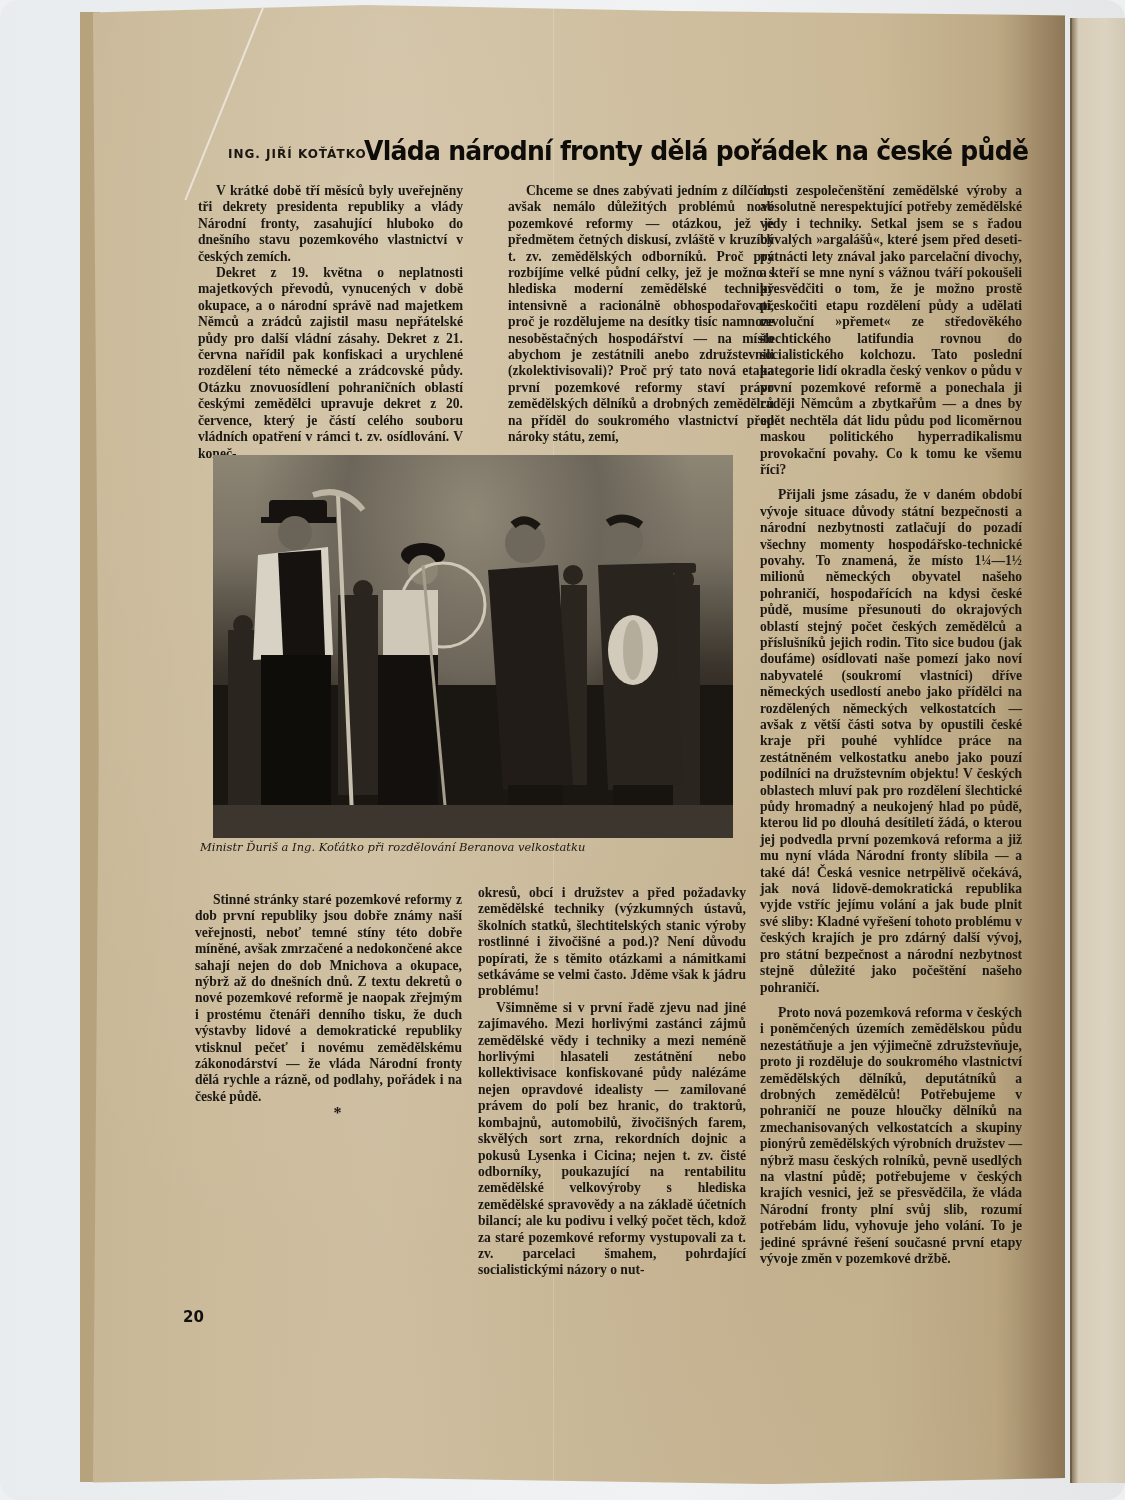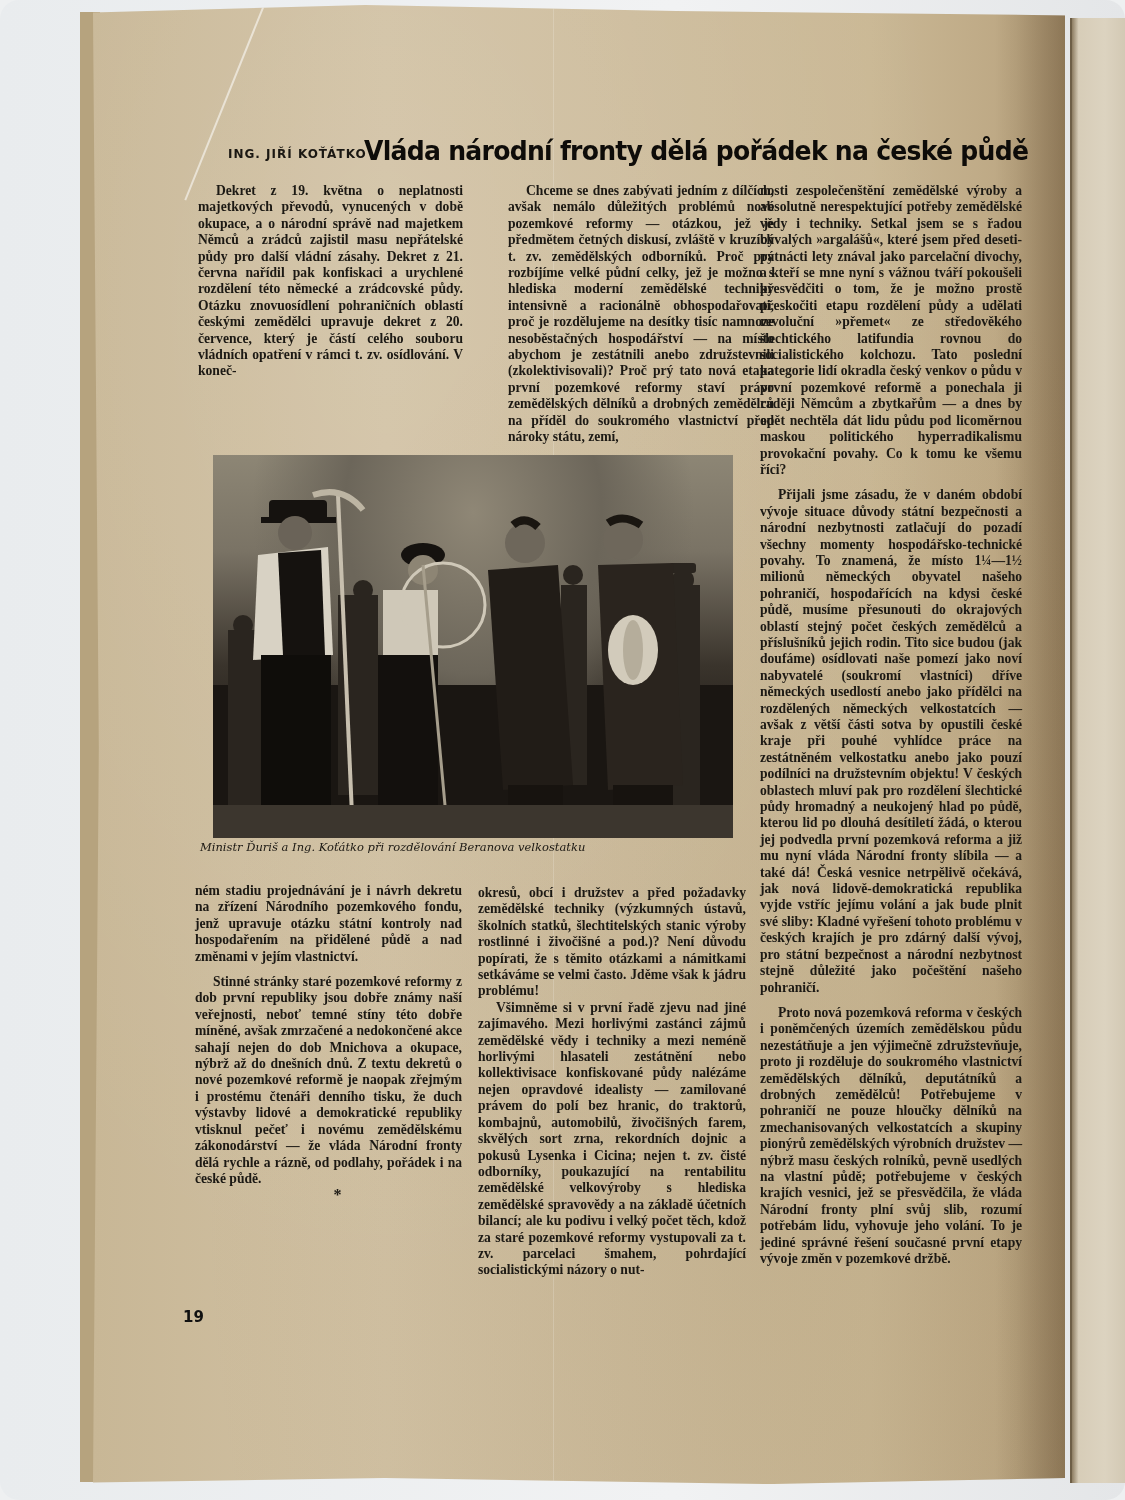--- a/index.html
+++ b/index.html
@@ -184,20 +184,21 @@
     <div class="vertical-crease"></div>
     <div class="gutter-shadow"></div>
   </div>
 
   <div class="header">
     <span class="byline">ING. JIŘÍ KOŤÁTKO</span>
     <span class="headline">Vláda národní fronty dělá pořádek na české půdě</span>
   </div>
 
   <div class="col c1">
+    <p>V krátké době tří měsíců byly uveřejněny tři dekrety presidenta republiky a vlády Národní fronty, zasahující hluboko do dnešního stavu pozemkového vlastnictví v českých zemích.</p>
     <p>Dekret z 19. května o neplatnosti majetkových převodů, vynucených v době okupace, a o národní správě nad majetkem Němců a zrádců zajistil masu nepřátelské půdy pro další vládní zásahy. Dekret z 21. června nařídil pak konfiskaci a urychlené rozdělení této německé a zrádcovské půdy. Otázku znovuosídlení pohraničních oblastí českými zemědělci upravuje dekret z 20. července, který je částí celého souboru vládních opatření v rámci t. zv. osídlování. V koneč-</p>
   </div>
 
   <div class="col c2">
     <p>Chceme se dnes zabývati jedním z dílčích, avšak nemálo důležitých problémů nové pozemkové reformy — otázkou, jež je předmětem četných diskusí, zvláště v kruzích t. zv. zemědělských odborníků. Proč prý rozbíjíme velké půdní celky, jež je možno s hlediska moderní zemědělské techniky intensivně a racionálně obhospodařovati, proč je rozdělujeme na desítky tisíc namnoze nesoběstačných hospodářství — na místo abychom je zestátnili anebo združstevnili (zkolektivisovali)? Proč prý tato nová etapa první pozemkové reformy staví právo zemědělských dělníků a drobných zemědělců na příděl do soukromého vlastnictví před nároky státu, zemí,</p>
   </div>
 
   <div class="col c3">
     <p class="cont">nosti zespolečenštění zemědělské výroby a absolutně nerespektující potřeby zemědělské vědy i techniky. Setkal jsem se s řadou bývalých »argalášů«, které jsem před deseti- patnácti lety znával jako parcelační divochy, a kteří se mne nyní s vážnou tváří pokoušeli přesvědčiti o tom, že je možno prostě přeskočiti etapu rozdělení půdy a udělati revoluční »přemet« ze středověkého šlechtického latifundia rovnou do socialistického kolchozu. Tato poslední kategorie lidí okradla český venkov o půdu v první pozemkové reformě a ponechala ji raději Němcům a zbytkařům — a dnes by opět nechtěla dát lidu půdu pod licoměrnou maskou politického hyperradikalismu provokační povahy. Co k tomu ke všemu říci?</p>
     <p class="gap">Přijali jsme zásadu, že v daném období vývoje situace důvody státní bezpečnosti a národní nezbytnosti zatlačují do pozadí všechny momenty hospodářsko-technické povahy. To znamená, že místo 1¼—1½ milionů německých obyvatel našeho pohraničí, hospodařících na kdysi české půdě, musíme přesunouti do okrajových oblastí stejný počet českých zemědělců a příslušníků jejich rodin. Tito sice budou (jak doufáme) osídlovati naše pomezí jako noví nabyvatelé (soukromí vlastníci) dříve německých usedlostí anebo jako přídělci na rozdělených německých velkostatcích — avšak z větší části sotva by opustili české kraje při pouhé vyhlídce práce na zestátněném velkostatku anebo jako pouzí podílníci na družstevním objektu! V českých oblastech mluví pak pro rozdělení šlechtické půdy hromadný a neukojený hlad po půdě, kterou lid po dlouhá desítiletí žádá, o kterou jej podvedla první pozemková reforma a již mu nyní vláda Národní fronty slíbila — a také dá! Česká vesnice netrpělivě očekává, jak nová lidově-demokratická republika vyjde vstříc jejímu volání a jak bude plnit své sliby: Kladné vyřešení tohoto problému v českých krajích je pro zdárný další vývoj, pro státní bezpečnost a národní nezbytnost stejně důležité jako počeštění našeho pohraničí.</p>
@@ -249,24 +250,23 @@
       <ellipse cx="420" cy="195" rx="25" ry="35" fill="#d2cbbb"></ellipse>
       <ellipse cx="420" cy="195" rx="10" ry="30" fill="#b5ad9b"></ellipse>
       <rect x="400" y="330" width="60" height="35" fill="#17130f"></rect>
 
       <rect x="0" y="350" width="520" height="33" fill="#3c362e"></rect>
     </svg>
   </div>
   <div class="caption">Ministr Ďuriš a Ing. Koťátko při rozdělování Beranova velkostatku</div>
 
   <div class="col c1b">
-    <p class="cont">ném stadiu projednávání je i návrh dekretu na zřízení Národního pozemkového fondu, jenž upravuje otázku státní kontroly nad hospodařením na přidělené půdě a nad změnami v jejím vlastnictví.</p>
     <p class="gap">Stinné stránky staré pozemkové reformy z dob první republiky jsou dobře známy naší veřejnosti, neboť temné stíny této dobře míněné, avšak zmrzačené a nedokončené akce sahají nejen do dob Mnichova a okupace, nýbrž až do dnešních dnů. Z textu dekretů o nové pozemkové reformě je naopak zřejmým i prostému čtenáři denního tisku, že duch výstavby lidové a demokratické republiky vtisknul pečeť i novému zemědělskému zákonodárství — že vláda Národní fronty dělá rychle a rázně, od podlahy, pořádek i na české půdě.</p>
     <p class="asterisk">*</p>
   </div>
 
   <div class="col c2b">
     <p class="cont">okresů, obcí i družstev a před požadavky zemědělské techniky (výzkumných ústavů, školních statků, šlechtitelských stanic výroby rostlinné i živočišné a pod.)? Není důvodu popírati, že s těmito otázkami a námitkami setkáváme se velmi často. Jděme však k jádru problému!</p>
     <p>Všimněme si v první řadě zjevu nad jiné zajímavého. Mezi horlivými zastánci zájmů zemědělské vědy i techniky a mezi neméně horlivými hlasateli zestátnění nebo kollektivisace konfiskované půdy nalézáme nejen opravdové idealisty — zamilované právem do polí bez hranic, do traktorů, kombajnů, automobilů, živočišných farem, skvělých sort zrna, rekordních dojnic a pokusů Lysenka i Cicina; nejen t. zv. čisté odborníky, poukazující na rentabilitu zemědělské velkovýroby s hlediska zemědělské spravovědy a na základě účetních bilancí; ale ku podivu i velký počet těch, kdož za staré pozemkové reformy vystupovali za t. zv. parcelaci šmahem, pohrdající socialistickými názory o nut-</p>
   </div>
 
-  <div class="page-number">19</div>
+  <div class="page-number">20</div>
 </div>
 
 </body></html>

